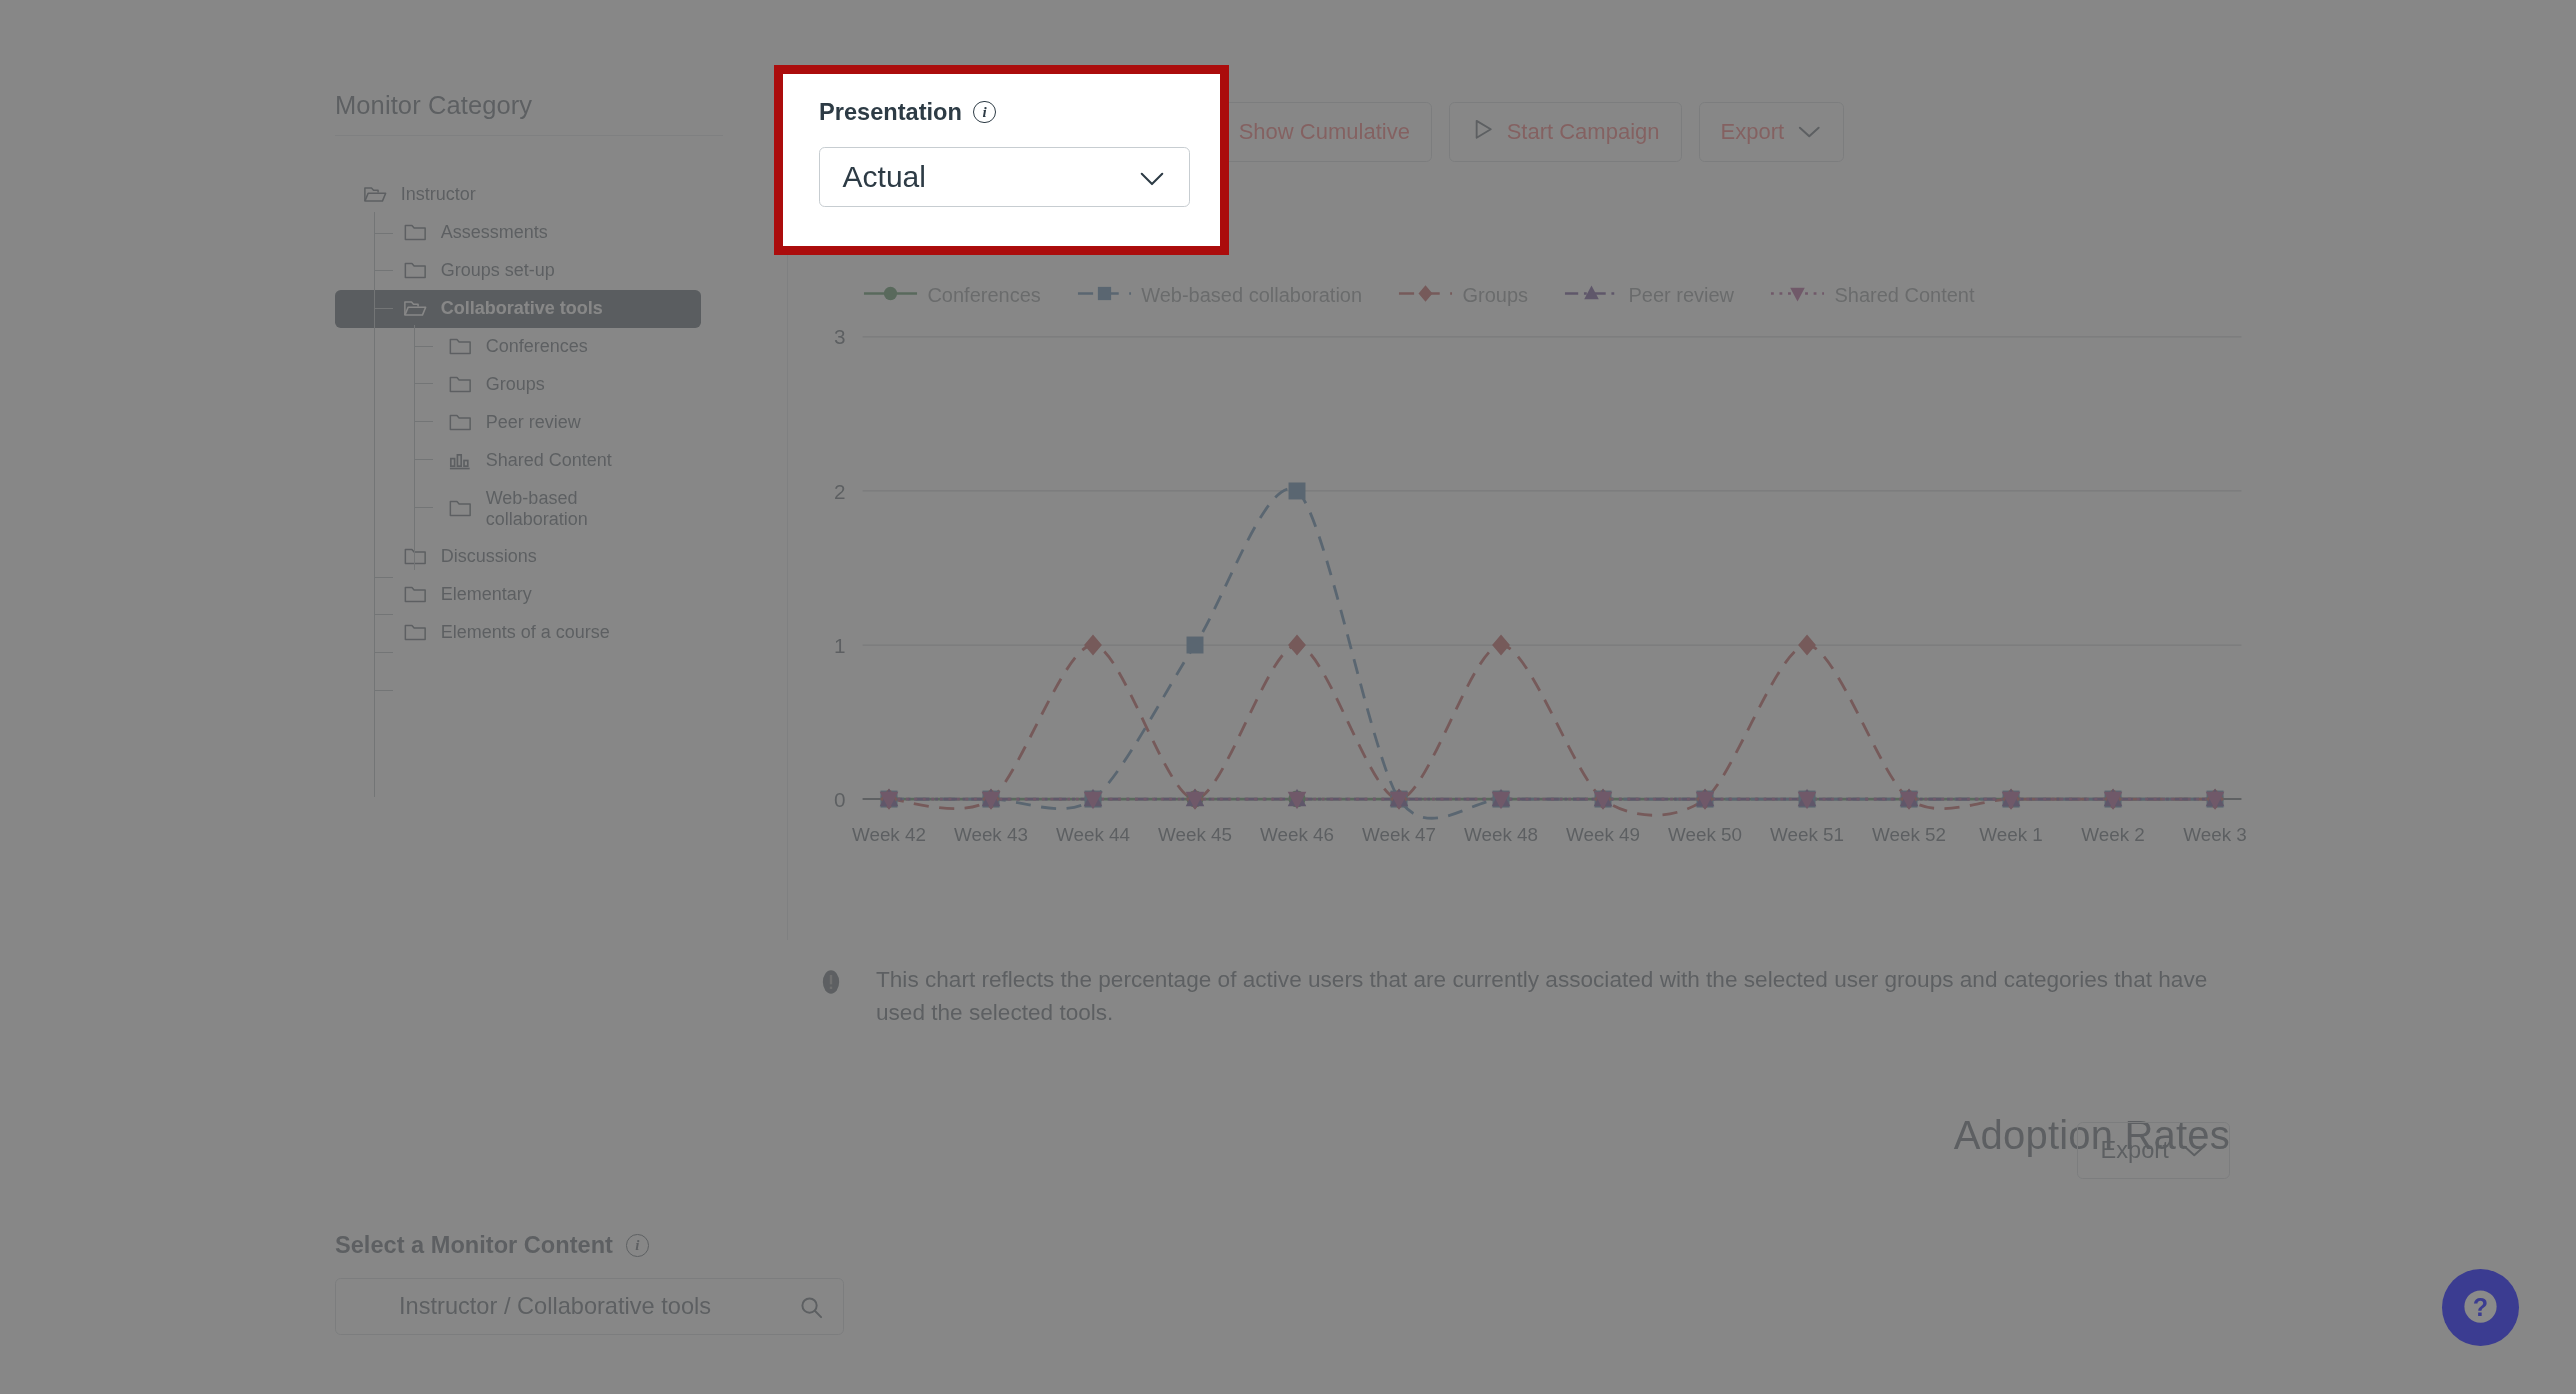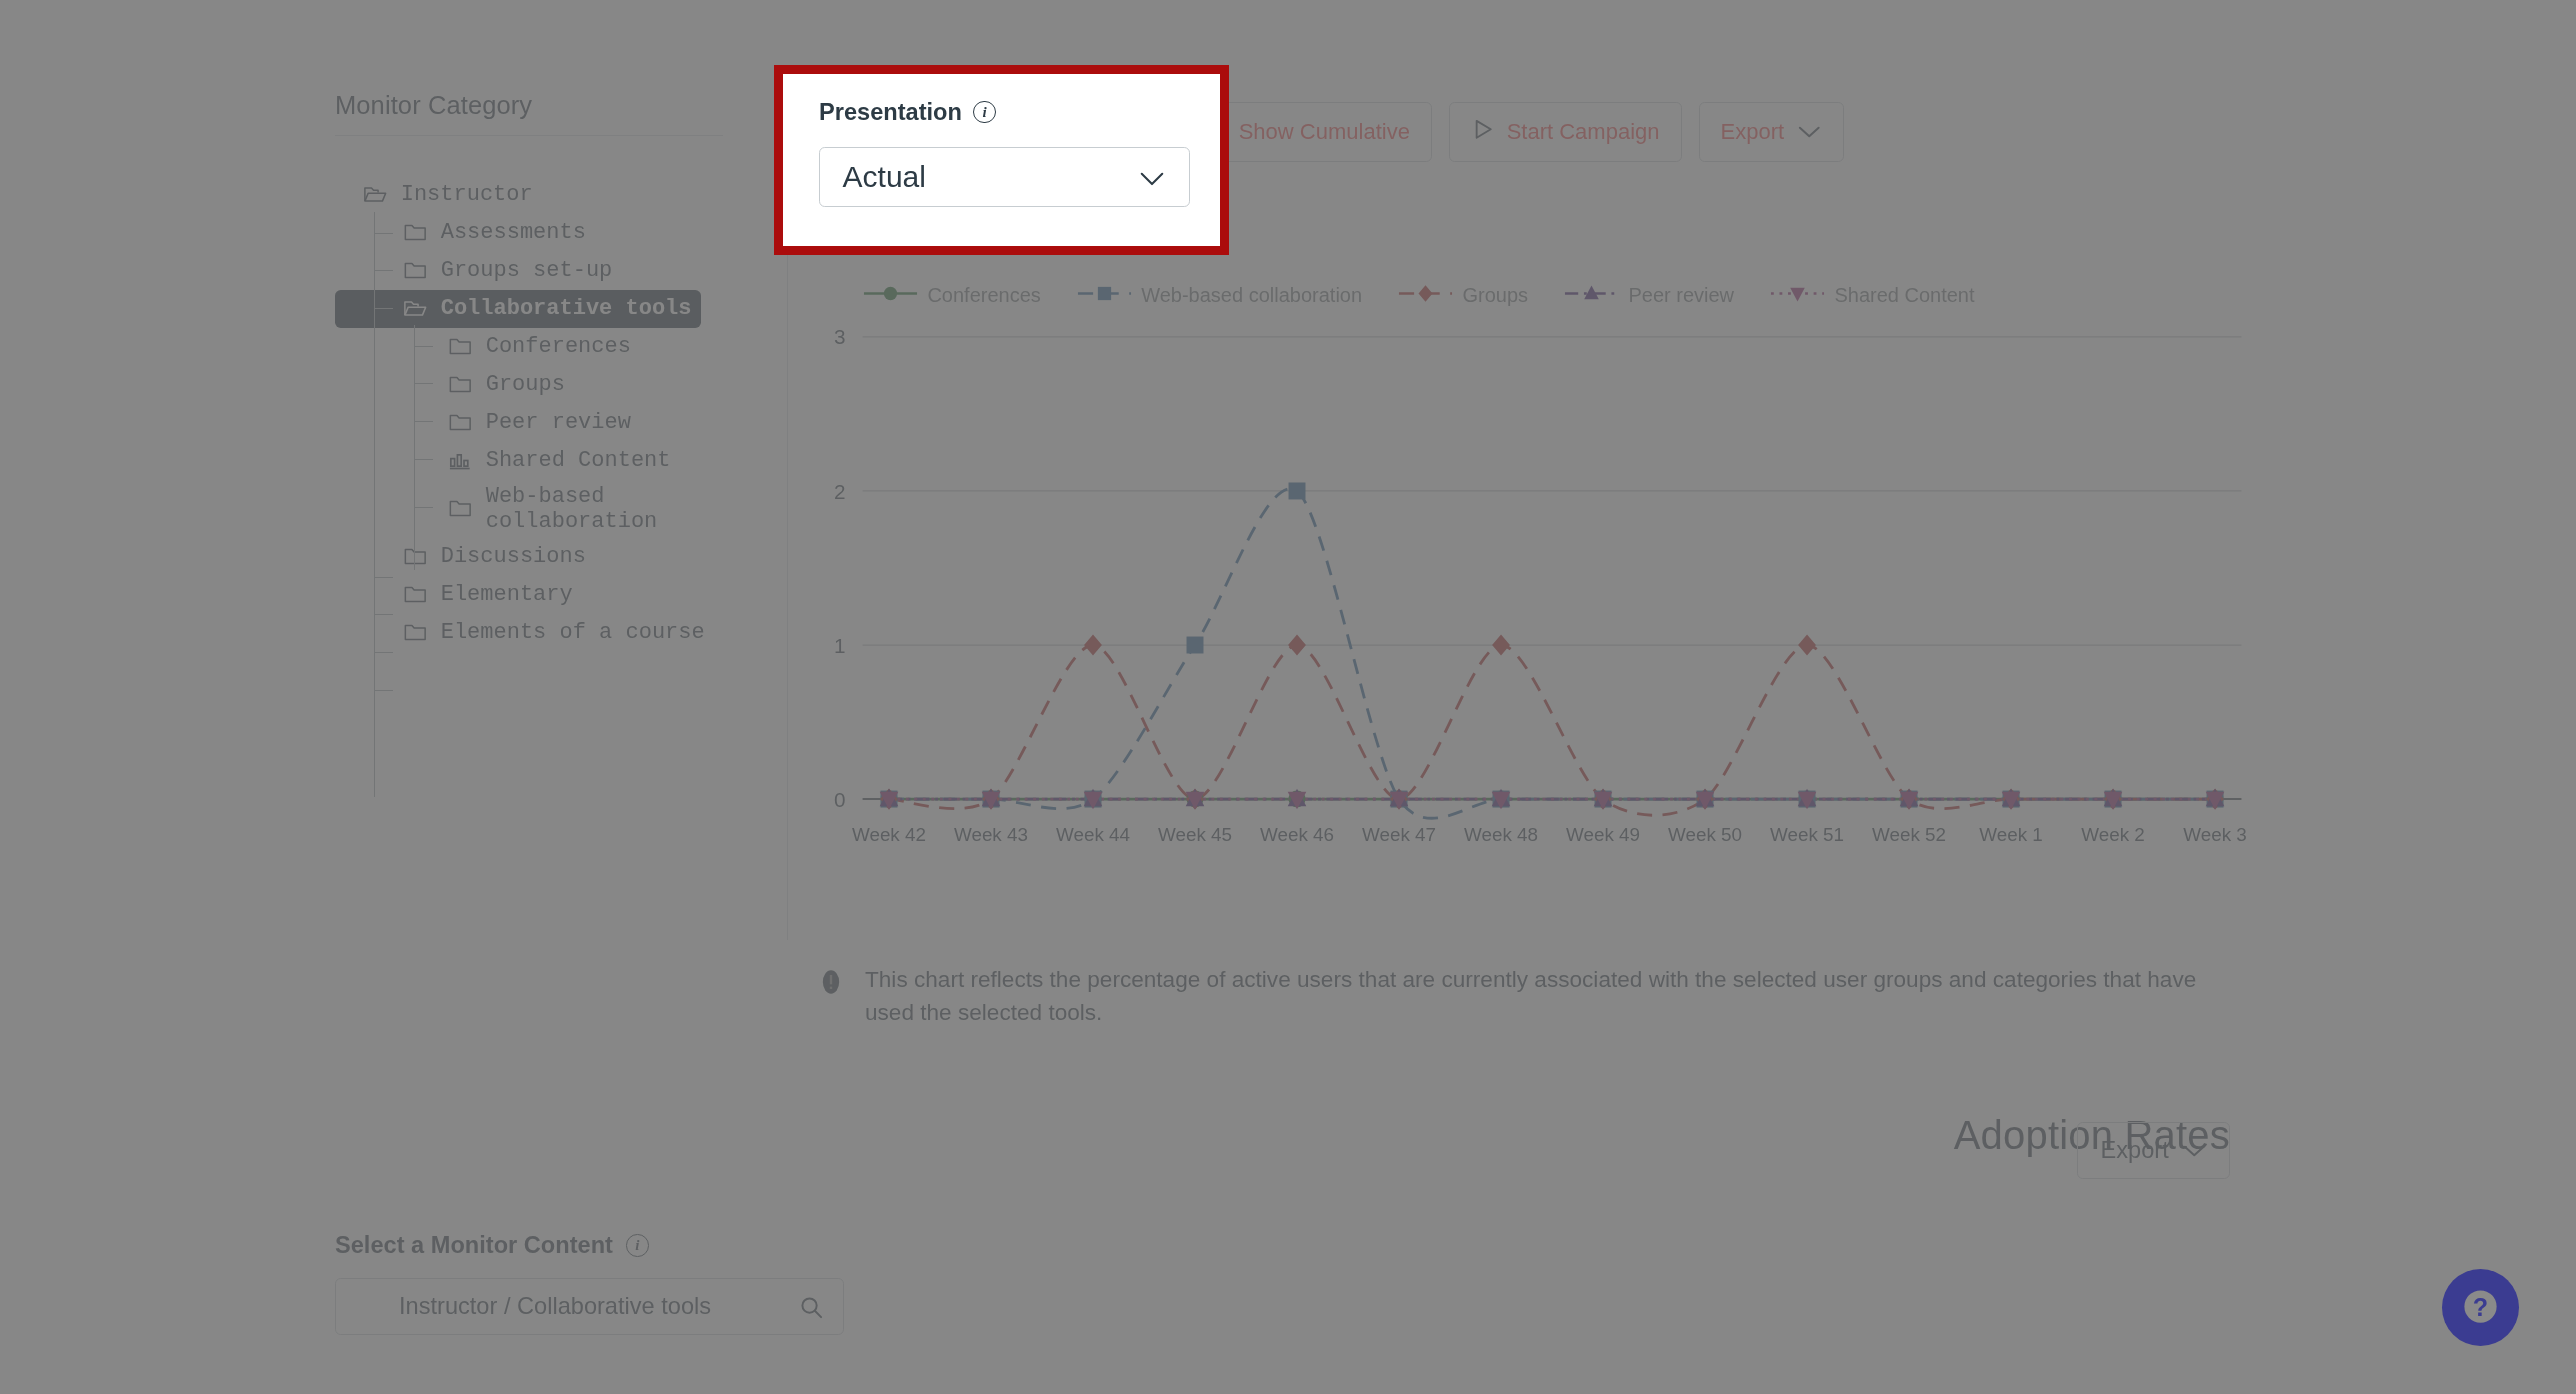--- a/index.html
+++ b/index.html
@@ -34,23 +34,22 @@
     letter-spacing: 0.1px;
     padding-bottom: 15px;
   }
   .tree-rule { height: 0.9px; background: #d7dade; width: 388px; }
 
   .tree { position: relative; margin-top: 40px; }
   .node {
     position: relative;
     display: flex; align-items: center;
     height: 38px;
-    font-size: 22px; color: #2d3b45;
+    font-size: 18px; color: #2d3b45;
     white-space: nowrap;
-    font-family: Liberation Mono, monospace;
   }
   .node .ficon { flex: 0 0 auto; margin-right: 13.2px; display:flex; }
   .node.lvl0 { padding-left: 28px; }
   .node.lvl1 { padding-left: 68px; }
   .node.lvl2 { padding-left: 113px; }
   .node.twoline { height: 58px; line-height: 1.15; white-space: normal; }
   .node.twoline .lbl { width: 141px; }
 
   .node.selected {
     background: #22313d;
@@ -90,21 +89,21 @@
   }
   .leg-item { display: flex; align-items: center; gap: 9.4px; margin-right: 36px; }
   .leg-lbl { color: #6e7679; font-size: 20px; }
 
   .plot { position: relative; width: 1443px; height: 566px; }
   .plot svg { display: block; }
 
   
   .note {
     position: absolute; left: 817px; top: 964px;
-    display: flex; align-items: flex-start; gap: 20px;
+    display: flex; align-items: flex-start; gap: 31px;
     width: 1414px;
   }
   .note-txt { font-size: 22.6px; line-height: 1.46; color: #2d3b45; }
 
   
   .section2 { position: absolute; left: 335px; top: 1113px; width: 1895px; }
   .sec-title { font-size: 40px; color: #2d3b45; font-weight: 400; letter-spacing: 0.2px; text-align: right; }
   .sec-export {
     position: absolute; right: 0; top: 9.4px;
     display: flex; align-items: center; gap: 13.2px;

